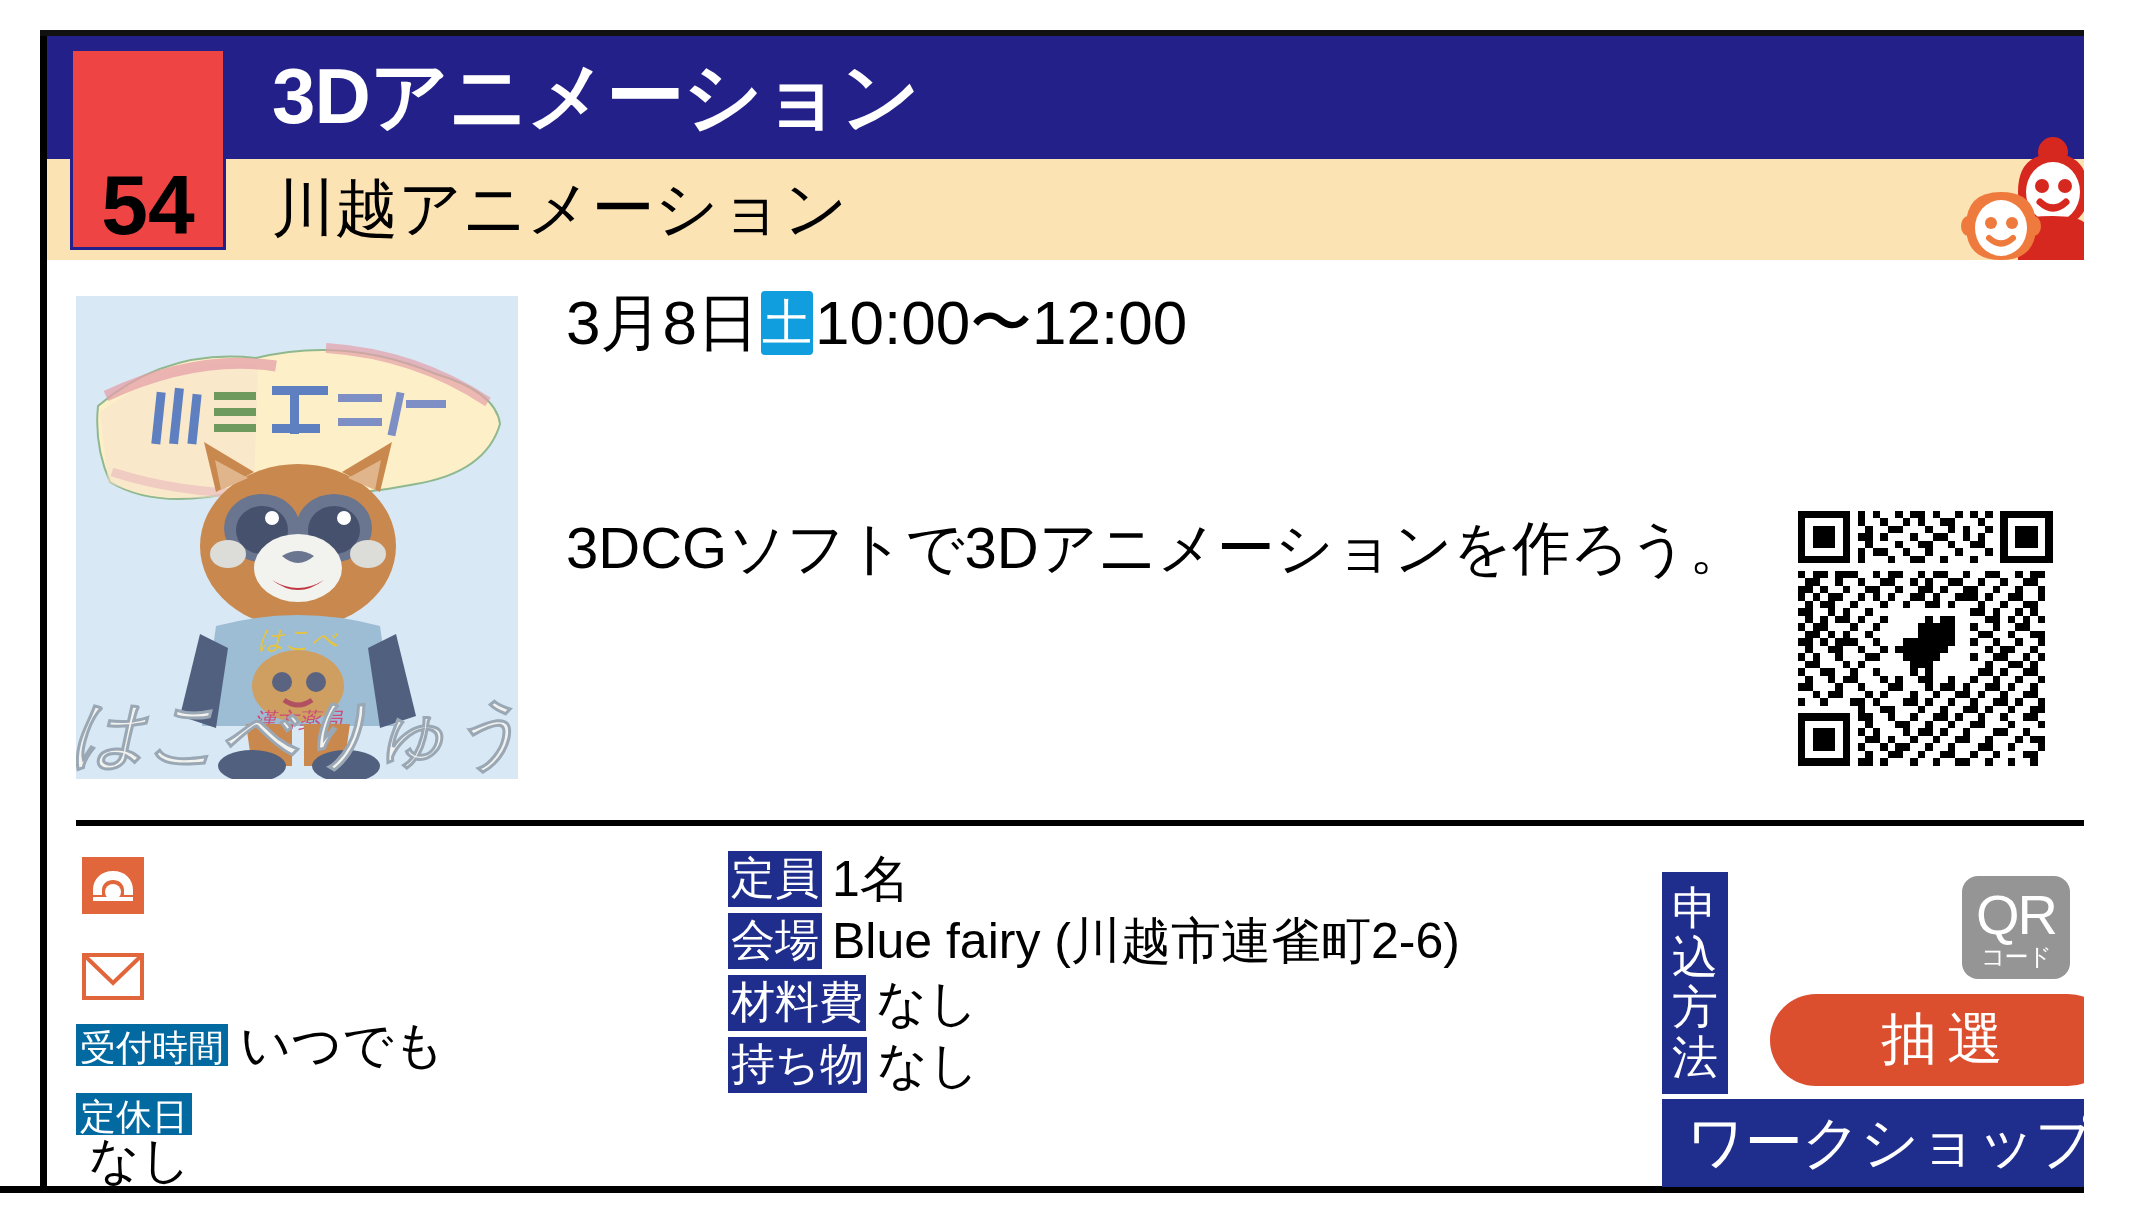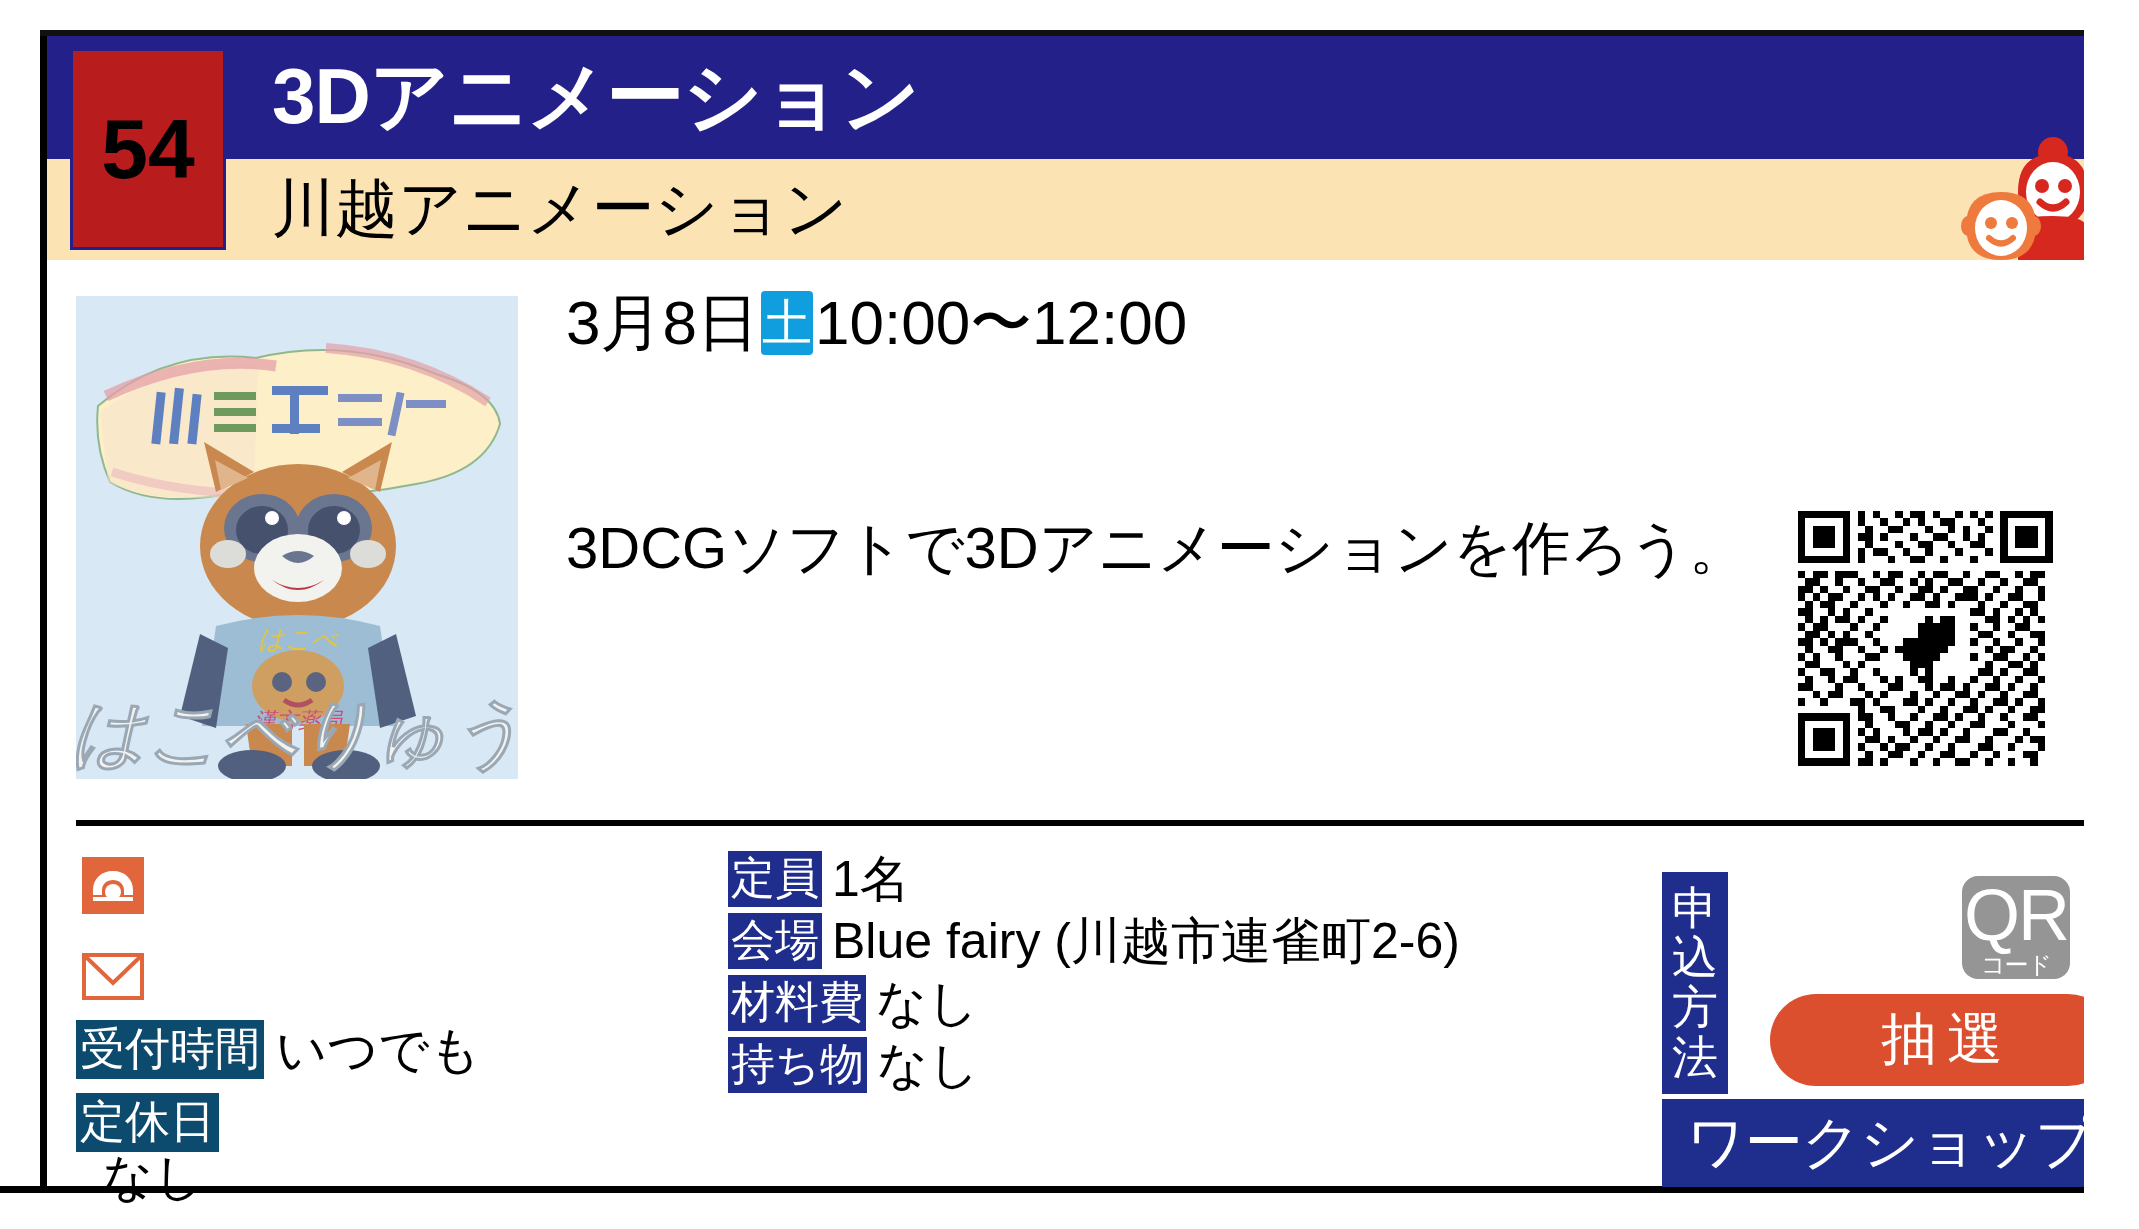--- a/index.html
+++ b/index.html
@@ -83,25 +83,25 @@
     font-size: 63px;
     font-weight: normal;
     white-space: nowrap;
   }
 
   
   .number-box {
     position: absolute;
     left: 70px; top: 48px;
     width: 156px; height: 202px;
-    background: #b91c1c;
+    background: #ef4444;
     border: 3px solid #232089;
     box-sizing: border-box;
     display: flex;
-    align-items: center;
+    align-items: flex-end;
     justify-content: center;
   }
   .number-box span {
     font-size: 84px;
     font-weight: bold;
     color: #000000;
     line-height: 1;
   }
 
   
@@ -187,25 +187,25 @@
   .tag-row {
     position: absolute;
     display: flex;
     align-items: center;
     white-space: nowrap;
   }
   .tag-row.r1 { left: 76px; top: 1020px; }
   .tag-row.r2 { left: 76px; top: 1093px; flex-direction: column; }
 
   .tag-orange {
-    background: #0c4a6e;
+    background: #0369a1;
     color: #ffffff;
-    font-size: 45px;
+    font-size: 36px;
     line-height: 1;
-    padding: 6px 4px 8px 4px;
+    padding: 6px 4px 0 4px;
     letter-spacing: 0px;
   }
   .tag-val {
     color: #000000;
     font-size: 50px;
     margin-left: 12px;
     line-height: 1;
   }
 
   
@@ -257,21 +257,21 @@
     width: 108px; height: 103px;
     background: #959595;
     border-radius: 16px;
     color: #ffffff;
     display: flex;
     flex-direction: column;
     align-items: center;
     justify-content: center;
     line-height: 1;
   }
-  .qr-badge .qr-big { font-size: 72px; font-weight: normal; letter-spacing: -2px; }
+  .qr-badge .qr-big { font-size: 56px; font-weight: normal; letter-spacing: -2px; }
   .qr-badge .qr-small { font-size: 24px; margin-top: 2px; letter-spacing: -1px; }
 
   .apply-pill {
     position: absolute;
     left: 1770px; top: 994px;
     width: 344px; height: 92px;
     background: #dc4f2e;
     border-radius: 46px;
     color: #ffffff;
     display: flex;

